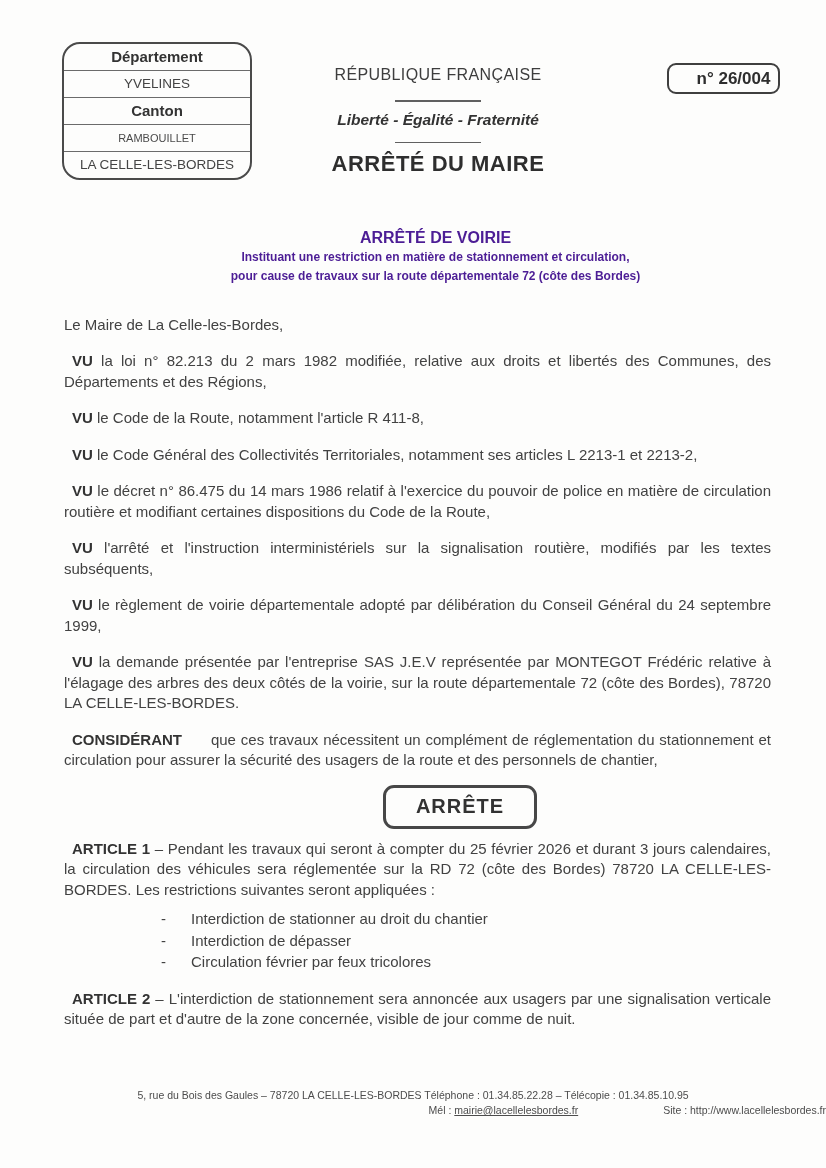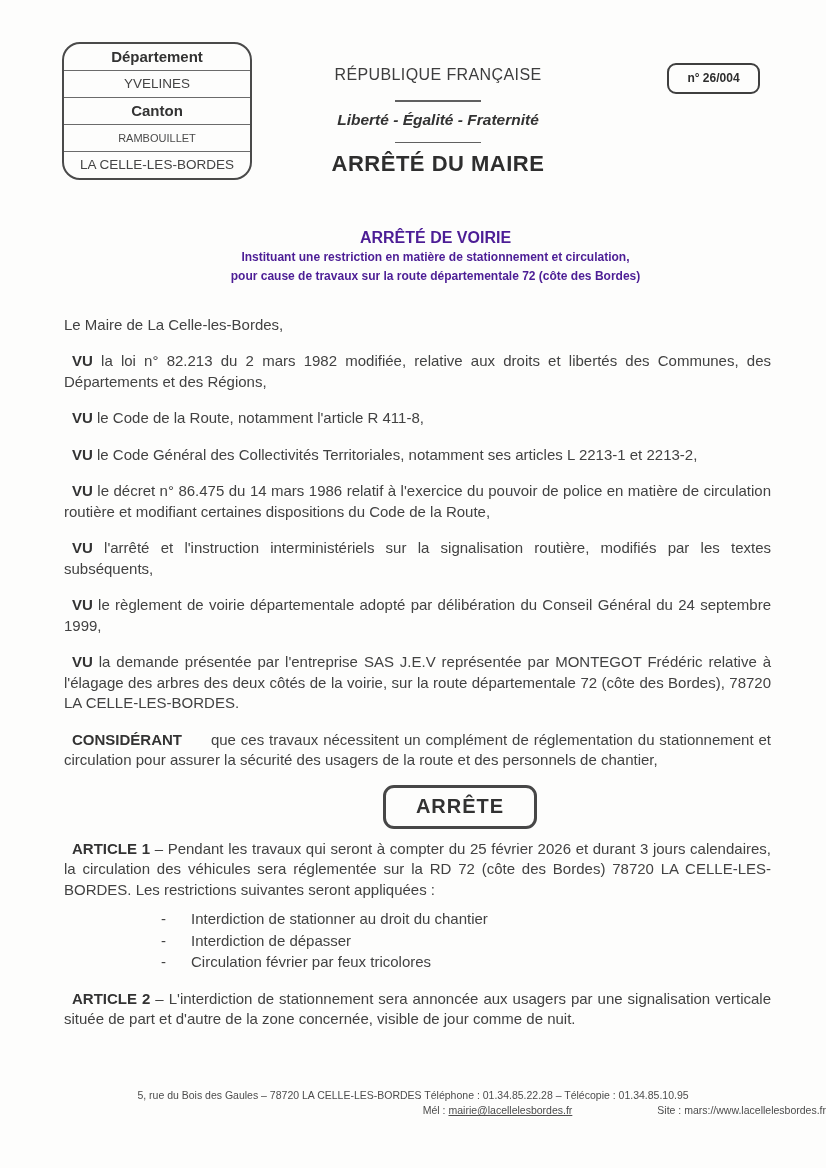--- a/index.html
+++ b/index.html
@@ -27,21 +27,21 @@
   .republique{font-size:16px;letter-spacing:.4px;color:#3d3d3d;line-height:18px;}
   .hr-rule{width:86px;height:1.5px;background:#606060;margin:16px auto 9px;}
   .hr-rule.second{margin:13px auto 9px;}
   .motto{font-size:15.5px;font-weight:bold;color:#323232;line-height:18px;font-style:italic;}
   .doc-type{font-size:22px;font-weight:bold;letter-spacing:.5px;color:#2e2e2e;line-height:24px;}
 
   .num-box{
     position:absolute;left:667px;top:63px;width:89px;height:27px;
     line-height:27px;text-align:center;
     border:2.5px solid #3f3f3f;border-radius:9px;
-    font-weight:bold;font-size:12px;color:#2e2e2e;background:#fdfdfc;
+    font-weight:bold;font-size:17px;color:#2e2e2e;background:#fdfdfc;padding-left:20px;
   }
 
   
   .main{position:absolute;left:64px;top:228px;width:707px;}
   .title{text-align:center;font-weight:bold;color:#4c1d95;padding-left:36px;line-height:19.5px;}
   .t1{font-size:16px;}
   .t2,.t3{font-size:12px;}
   .intro{margin-top:28px;font-size:15px;line-height:20.5px;}
   .para{margin:16px 0 0;font-size:15px;line-height:20.5px;text-align:justify;}
   .lead{font-weight:bold;color:#333;margin-left:8px;}
@@ -160,18 +160,18 @@
 
   <div class="footer">
     <div>5, rue du Bois des Gaules – 78720 LA CELLE-LES-BORDES Téléphone : 01.34.85.22.28 – Télécopie : 01.34.85.10.95</div>
     <div class="f2">
       <span>
         <span>Mél :</span>
         <span class="email">mairie@lacellelesbordes.fr</span>
       </span>
       <span>
         <span>Site :</span>
-        <span>mars://www.lacellelesbordes.fr</span>
+        <span>http://www.lacellelesbordes.fr</span>
       </span>
     </div>
   </div>
 
 </div>
 
 </body></html>

